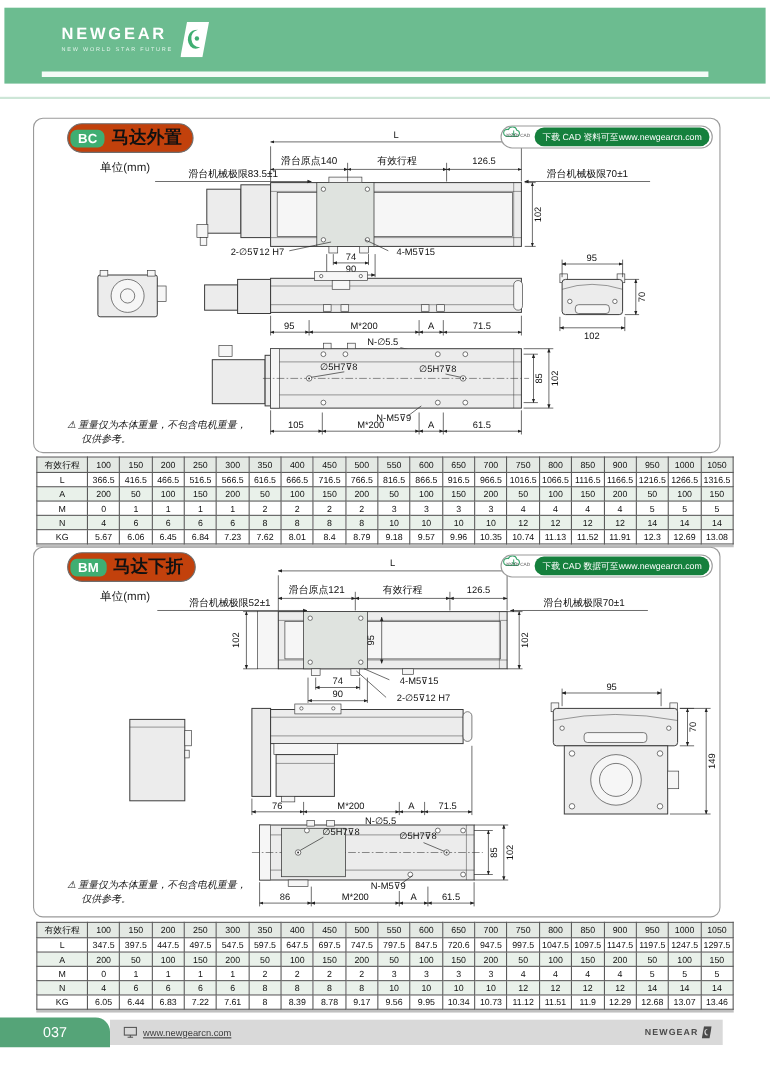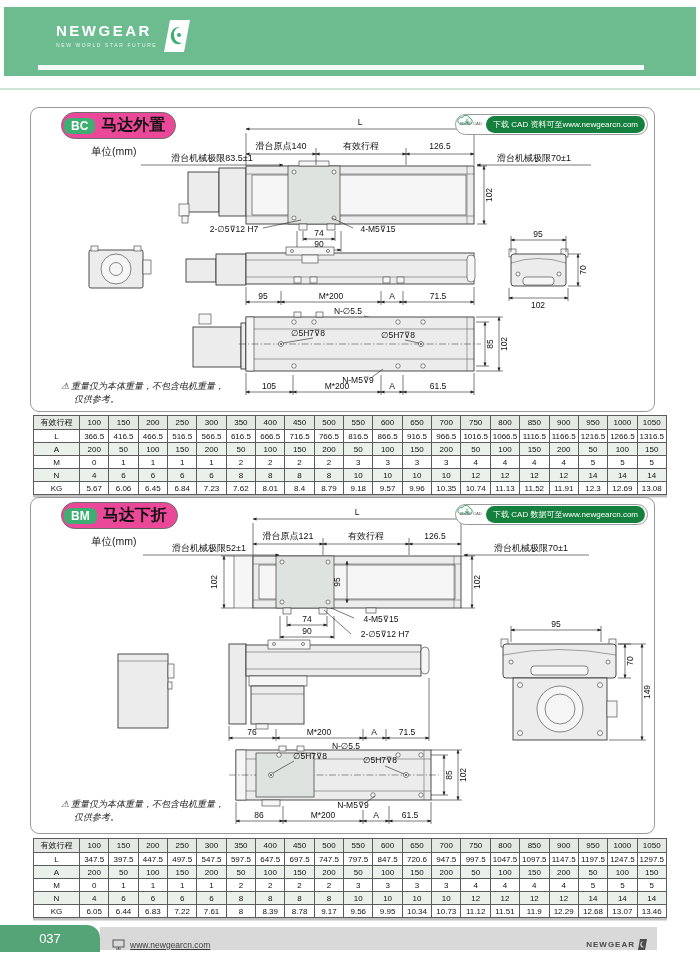--- a/index.html
+++ b/index.html
@@ -11,21 +11,21 @@
   .brand{color:#fff;font-weight:bold;font-size:15px;letter-spacing:2.5px;}
   .tagline{color:#e4f5ec;font-size:5px;letter-spacing:1.6px;margin-top:2px;}
   .logo-mark{display:inline-block;margin-top:-2px;}
   .banner-stripe{position:absolute;left:34px;right:52px;bottom:6px;height:5px;background:#f4fbf7;}
   .header-rule{position:absolute;left:0;top:88px;width:700px;height:2px;background:#cde6d7;}
   
   .section{position:absolute;left:30px;width:623px;border:1px solid #9a9a9a;border-radius:9px;background:#fff;}
   #bc-section{top:107px;height:303px;}
   #bm-section{top:497px;height:335px;}
   .section svg{display:block;position:absolute;left:0;top:0;}
-  .badge{position:absolute;left:30px;top:4px;display:flex;align-items:center;border:1.5px solid #6e6e6e;border-radius:14px;background:#ec4899;padding:2px;}
+  .badge{position:absolute;left:30px;top:4px;display:flex;align-items:center;border:1.5px solid #6e6e6e;border-radius:14px;background:#c2410c;padding:2px;}
   .badge-code{background:#3fae72;color:#fff;font-weight:bold;font-size:12px;padding:1px 7px;border-radius:6px;}
   .badge-title{font-weight:bold;font-size:16px;color:#111;padding:0 8px 0 6px;}
   .unit{position:absolute;left:60px;top:37px;font-size:10.5px;color:#222;}
   .cad{position:absolute;right:6px;top:6px;display:flex;align-items:center;gap:3px;border:1px solid #9a9a9a;border-radius:13px;background:#fff;padding:1px 2px;cursor:pointer;}
   .cad-cloud{display:flex;flex-direction:column;align-items:center;line-height:1;padding:0 1px;}
   .cad-cap{font-size:4.5px;color:#555;transform:scale(.95);white-space:nowrap;}
   .cad-label{background:#15803d;color:#fff;border-radius:9px;font-size:8px;padding:3px 7px;white-space:nowrap;}
   .warning{position:absolute;left:30px;font-size:9px;color:#1a1a1a;line-height:1.4;font-style:italic;}
   .warning .warn2{padding-left:13px;}
   .warn-ic{margin-right:2px;font-size:9px;}
@@ -42,21 +42,21 @@
   .o3{fill:#dfe3df;stroke:#3a3a3a;stroke-width:.7;}
   .ln{stroke:#3a3a3a;stroke-width:.45;fill:none;}
   .dl{stroke:#222;stroke-width:.6;fill:none;}
   .cl{stroke:#333;stroke-width:.5;stroke-dasharray:7 2 1.5 2;fill:none;}
   .hc{fill:#fff;stroke:#333;stroke-width:.6;}
   .pt{fill:#333;}
   text.t{font-family:"Liberation Sans",sans-serif;font-size:8.5px;fill:#111;}
   text.tz{font-size:9px;}
   
   .footer-tab{position:absolute;left:0;top:925px;width:100px;height:27px;background:#55a478;color:#fff;font-weight:normal;font-size:13px;display:flex;align-items:center;justify-content:center;border-top-right-radius:13px;}
-  .footer-bar{position:absolute;left:100px;top:927px;width:557px;height:23px;background:#d9d9d9;display:flex;align-items:flex-end;justify-content:space-between;box-sizing:border-box;padding:0 10px 0 12px;}
+  .footer-bar{position:absolute;left:100px;top:927px;width:557px;height:23px;background:#d9d9d9;display:flex;align-items:center;justify-content:space-between;box-sizing:border-box;padding:0 10px 0 12px;}
   .footer-left{display:flex;align-items:center;gap:5px;}
   .site-link{font-size:8.5px;color:#3c3c3c;text-decoration:underline;cursor:pointer;}
   .footer-brand{display:flex;align-items:center;gap:3px;font-size:8px;font-weight:bold;letter-spacing:1px;color:#4a4a4a;}
 </style>
 </head>
 <body>
 
 <div class="banner">
   <div class="logo">
     <div class="logo-row">

